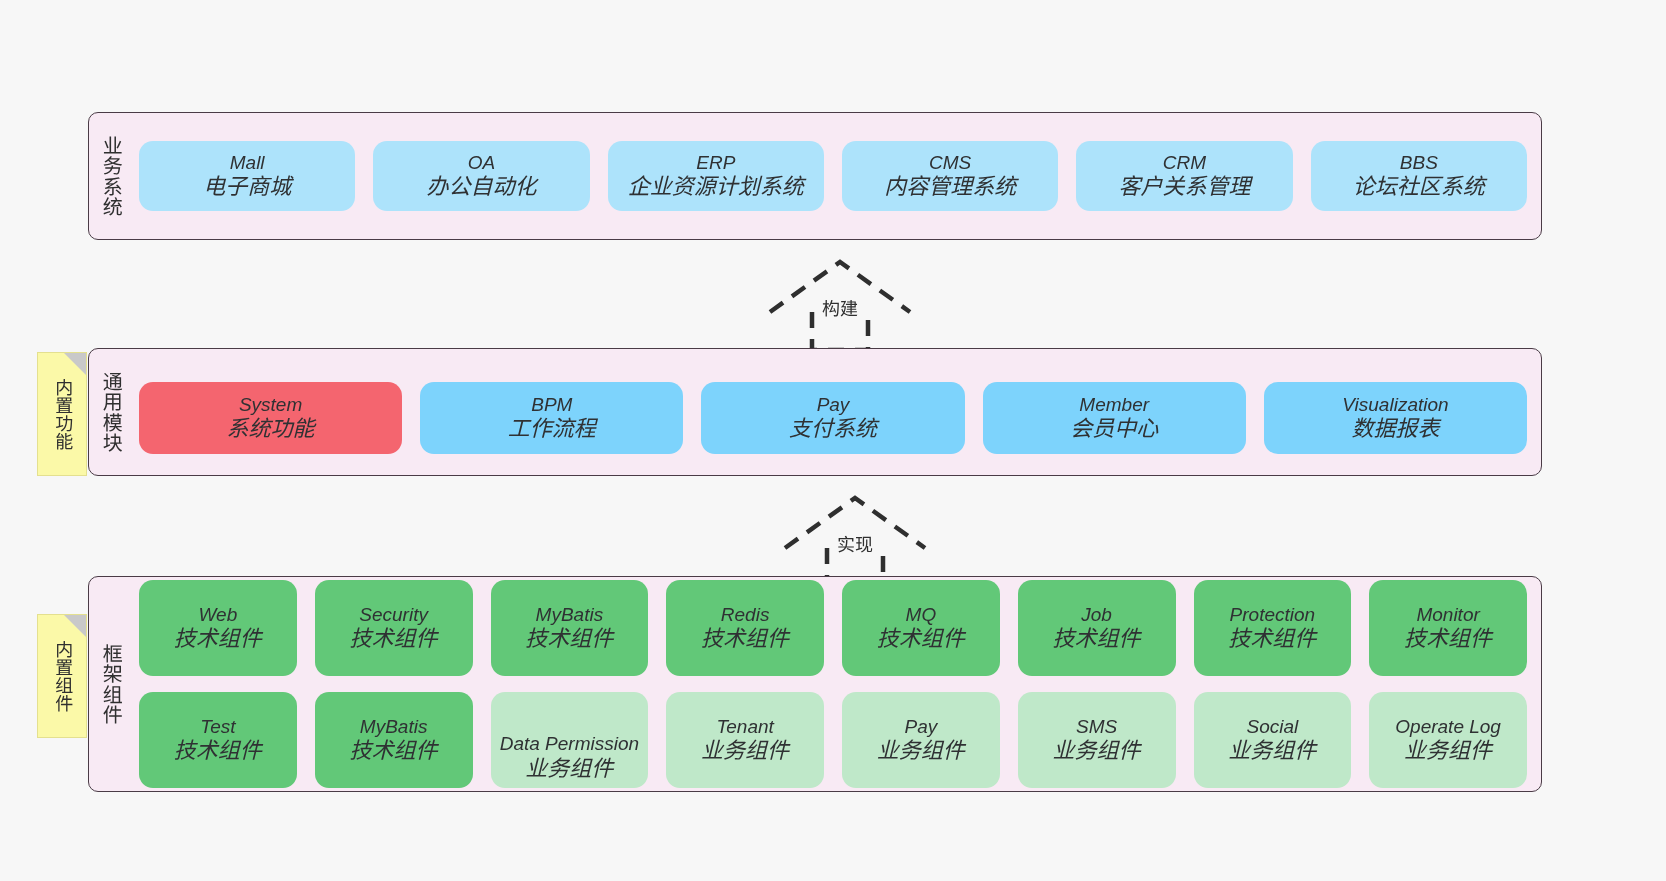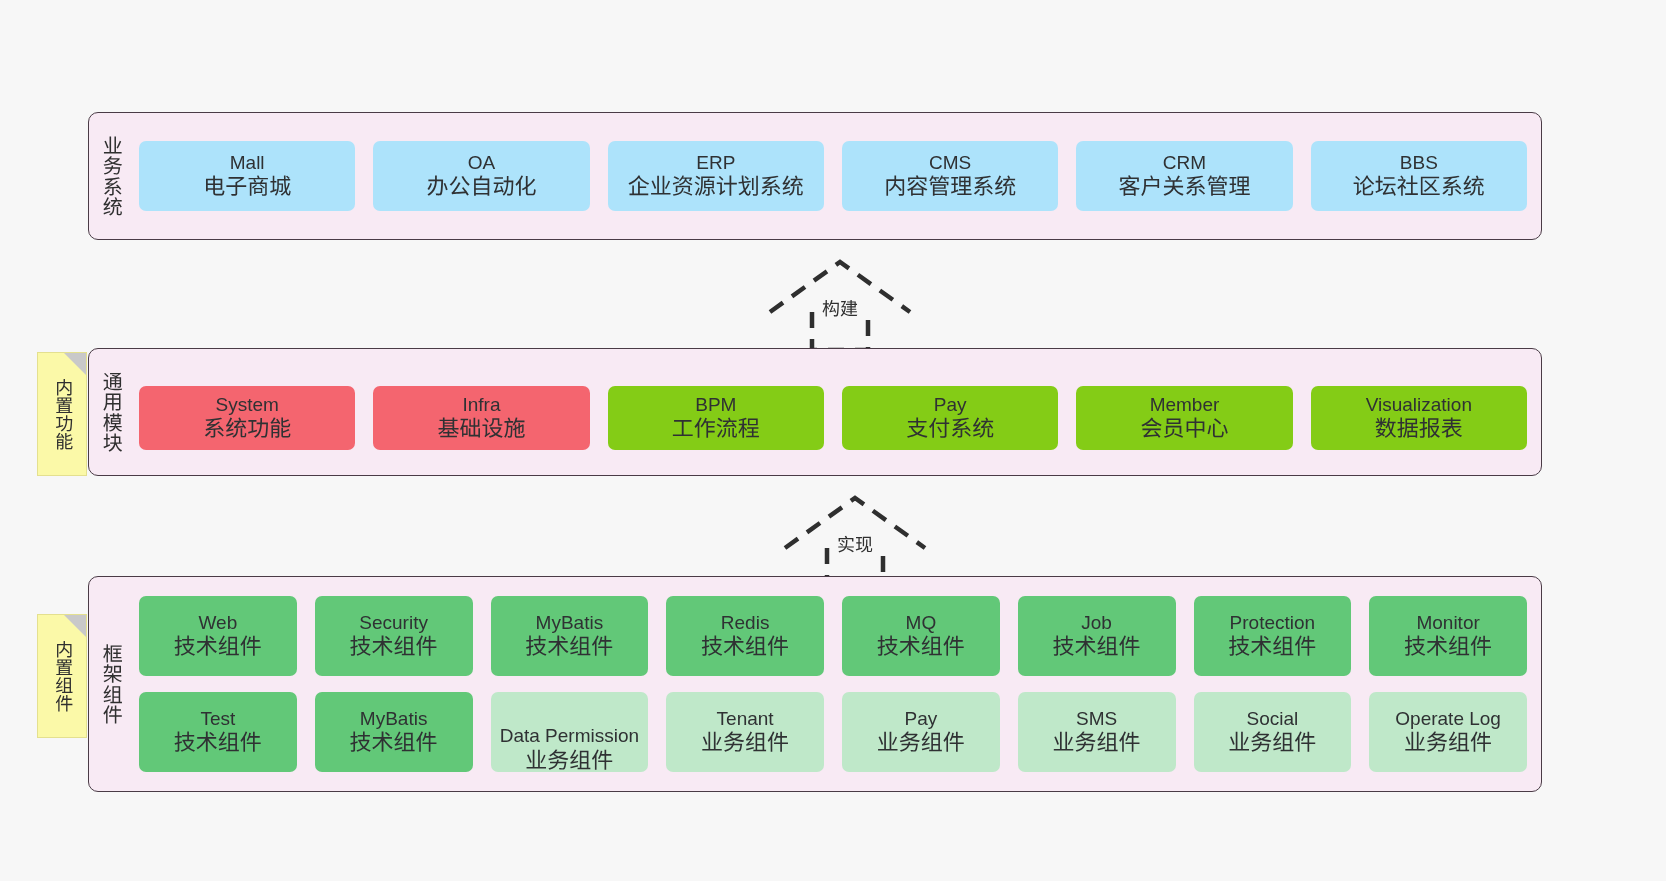--- a/index.html
+++ b/index.html
@@ -58,57 +58,58 @@
   .row {
     display: flex;
     flex-direction: row;
     gap: 18px;
   }
 
   
   .card {
     flex: 1 1 0;
     box-sizing: border-box;
-    border-radius: 7px;
+    border-radius: 14px;
     display: flex;
     flex-direction: column;
     align-items: center;
     justify-content: center;
     text-align: center;
     line-height: 1.22;
     color: #2f3133;
     padding: 4px 6px;
     min-width: 0;
+    font-style: italic;
   }
   .card .c-title {
     font-size: 19px;
   }
   .card .c-sub {
     font-size: 22px;
   }
   .card.two-line-title .c-title {
     line-height: 1.18;
     margin-top: 36px;
   }
 
   .sw-blue   { background: #ade3fb; }
   .sw-red    { background: #f4656f; }
-  .sw-pink   { background: #84cc16; }
+  .sw-pink   { background: #7dd3fc; }
   .sw-green  { background: #62c878; }
   .sw-lgreen { background: #bfe8c9; }
 
   
   #layer-business  { left: 88px;  top: 112px; width: 1454px; height: 128px; }
   #layer-business .card { height: 70px; }
 
   #layer-common    { left: 88px;  top: 348px; width: 1454px; height: 128px; }
-  #layer-common .card { height: 64px; margin-top: 12px; }
+  #layer-common .card { height: 72px; margin-top: 12px; }
 
   #layer-framework { left: 88px;  top: 576px; width: 1454px; height: 216px; }
-  #layer-framework .card { height: 80px; }
+  #layer-framework .card { height: 96px; }
 
   
   .note {
     position: absolute;
     box-sizing: border-box;
     width: 50px;
     background: #fbf9a8;
     border: 1px solid #e4e08f;
     display: flex;
     align-items: center;
@@ -210,24 +211,20 @@
   </div>
 
   <div class="layer" id="layer-common">
     <div class="layer-title">通用模块</div>
     <div class="layer-body">
       <div class="row">
         <div class="card sw-red">
           <span class="c-title">System</span>
           <span class="c-sub">系统功能</span>
         </div>
-        <div class="card sw-red">
-          <span class="c-title">Infra</span>
-          <span class="c-sub">基础设施</span>
-        </div>
         <div class="card sw-pink">
           <span class="c-title">BPM</span>
           <span class="c-sub">工作流程</span>
         </div>
         <div class="card sw-pink">
           <span class="c-title">Pay</span>
           <span class="c-sub">支付系统</span>
         </div>
         <div class="card sw-pink">
           <span class="c-title">Member</span>

